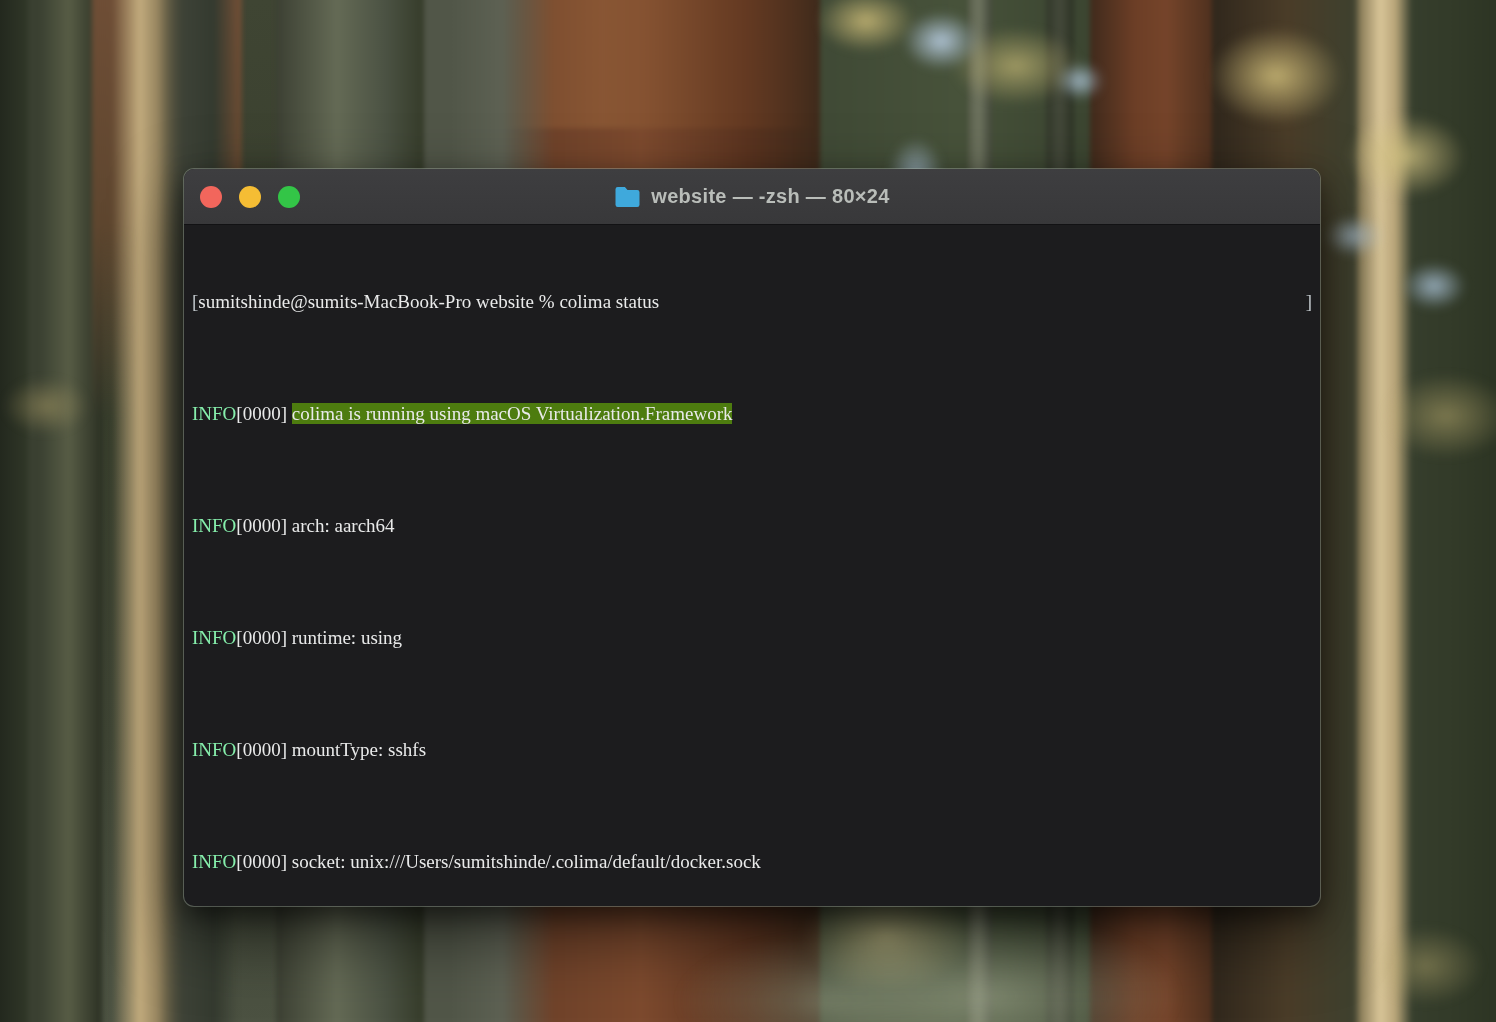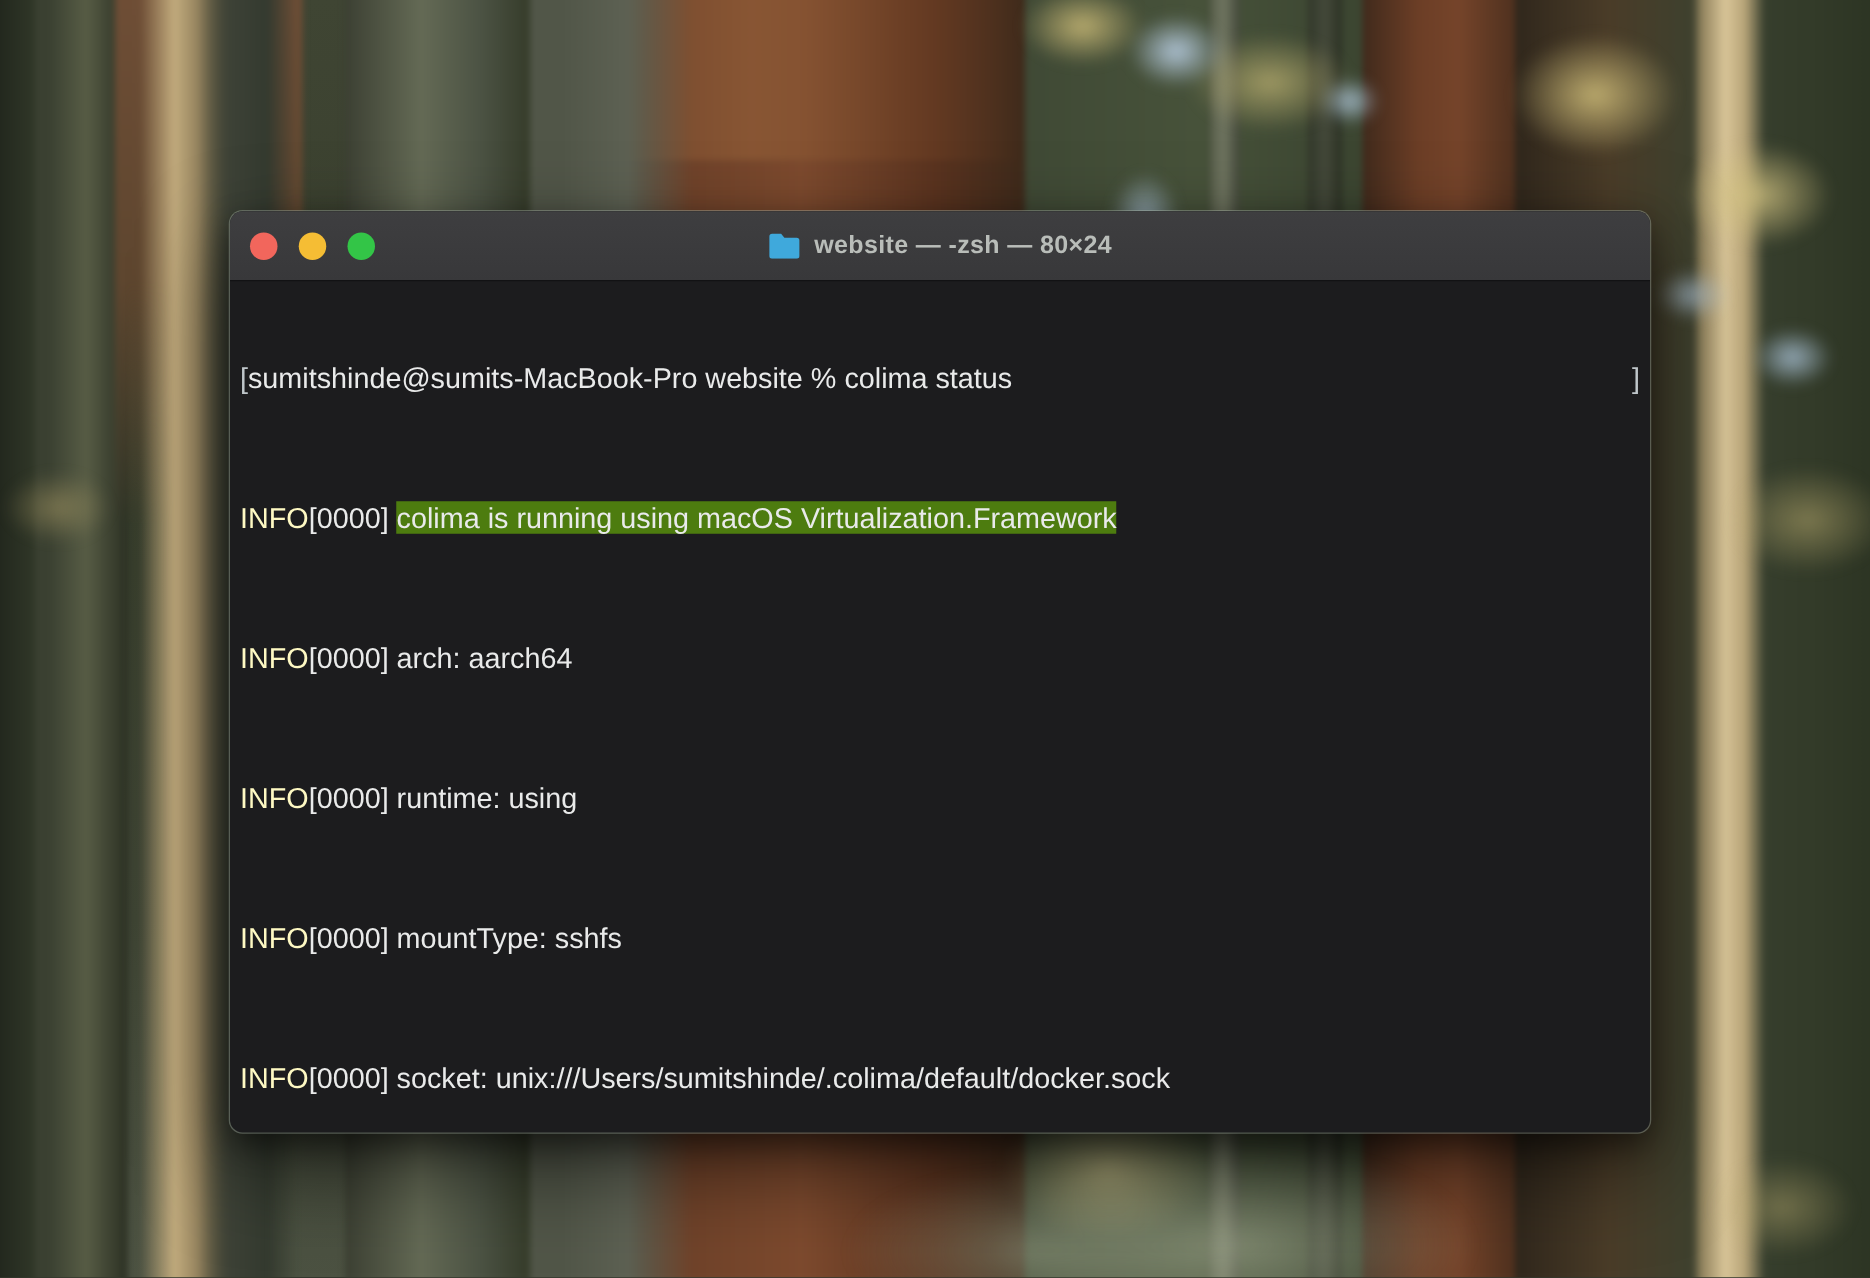--- a/index.html
+++ b/index.html
@@ -63,25 +63,25 @@
               border-bottom: 1px solid #121214; position: relative;
               display: flex; align-items: center; justify-content: center; }
   .traffic { position: absolute; left: 16px; top: 0; height: 100%;
              display: flex; align-items: center; gap: 17px; }
   .tl { width: 22px; height: 22px; border-radius: 50%; }
   .title-wrap { display: flex; align-items: center; gap: 10px; }
   .title-text { font-size: 20px; font-weight: bold; color: #b9bdb9; letter-spacing: .3px; }
   .folder-svg { display: block; }
 
   .term-body { position: relative; height: 681px; padding: 7px 8px;
-               font-family: Liberation Sans, sans-serif;
-               font-size: 23px; line-height: 28px; color: #e9eaea;
+               font-family: Liberation Serif, serif;
+               font-size: 19px; line-height: 28px; color: #e9eaea;
                white-space: pre; cursor: text; }
   .t-line { position: relative; height: 28px; }
-  .seg-info { color: #fef9c3; }
+  .seg-info { color: #86efac; }
   .seg-selected { background: #4d7c0f; }
   .seg-mark { color: #bfc6ca; }
   .right-mark { position: absolute; right: 0; top: 0; color: #bfc6ca; }
 </style>
 </head>
 <body>
 
 <div class="bg">
   <div class="blurred" style="position:absolute;inset:0;">
     <div class="layer tk-left-edge"></div>

